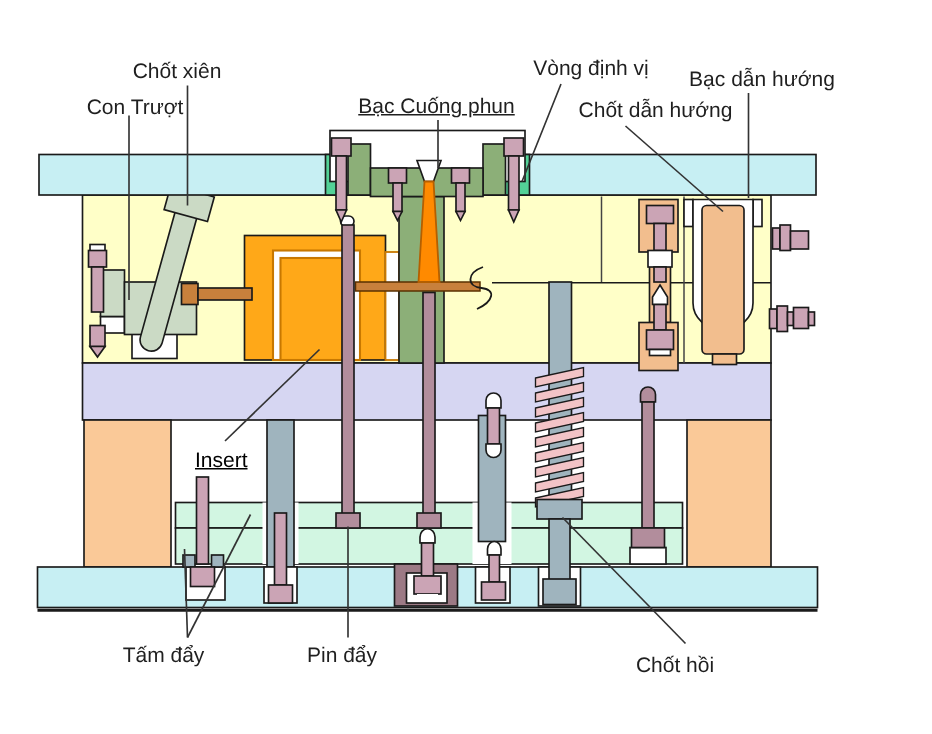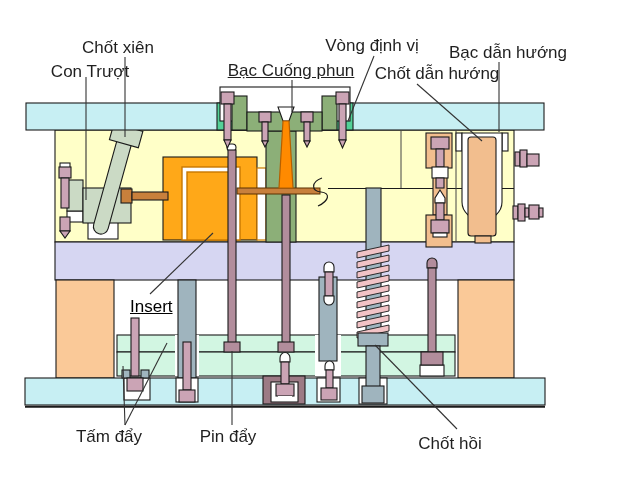--- a/index.html
+++ b/index.html
@@ -1,19 +1,19 @@
 <!DOCTYPE html>
 <html><head>
 <meta charset="utf-8">
 <style>
   html,body{margin:0;padding:0;background:#ffffff;}
   .stage{position:relative;width:621px;height:489px;background:#ffffff;overflow:hidden;
          font-family:"Liberation Sans", sans-serif;}
   .stage svg{position:absolute;left:0;top:0;}
-  .lbl{position:absolute;font-size:17px;line-height:15px;color:#1f1f1f;white-space:nowrap;
+  .lbl{position:absolute;font-size:14px;line-height:15px;color:#1f1f1f;white-space:nowrap;
        transform:translateX(-50%);}
   .lbl.left-anchor{transform:none;}
   .lbl.link{color:#000000;text-decoration:underline;}
   
   .st{stroke:#1a1a1a;stroke-width:1.1;}
   .thin{stroke:#1a1a1a;stroke-width:0.9;}
   .cyanp{fill:#c7eff3;}
   .yellow{fill:#ffffc8;}
   .lav{fill:#d6d6f2;}
   .mint{fill:#d2f6e2;}
@@ -227,20 +227,20 @@
     <line x1="125" y1="425" x2="123" y2="366"></line>
     <line x1="125" y1="425" x2="167" y2="343"></line>
     <line x1="232" y1="425" x2="232" y2="351"></line>
     <line x1="457" y1="429" x2="375" y2="345"></line>
   </g>
 </svg>
 
   <div class="lbl" style="left:118px;top:40px;">Chốt xiên</div>
   <div class="lbl" style="left:90px;top:64px;">Con Trượt</div>
   <div class="lbl" style="left:291px;top:63px;text-decoration:underline;">Bạc Cuống phun</div>
-  <div class="lbl" style="left:372px;top:38px;text-align:center;">Vòng định vị</div>
+  <div class="lbl" style="left:394px;top:38px;text-align:center;">Vòng định vị</div>
   <div class="lbl" style="left:437px;top:66px;">Chốt dẫn hướng</div>
   <div class="lbl" style="left:508px;top:45px;">Bạc dẫn hướng</div>
   <div class="lbl left-anchor link" style="left:130px;top:299px;">Insert</div>
   <div class="lbl" style="left:109px;top:429px;">Tấm đẩy</div>
   <div class="lbl" style="left:228px;top:429px;">Pin đẩy</div>
   <div class="lbl" style="left:450px;top:436px;">Chốt hồi</div>
 </div>
 
 </body></html>

